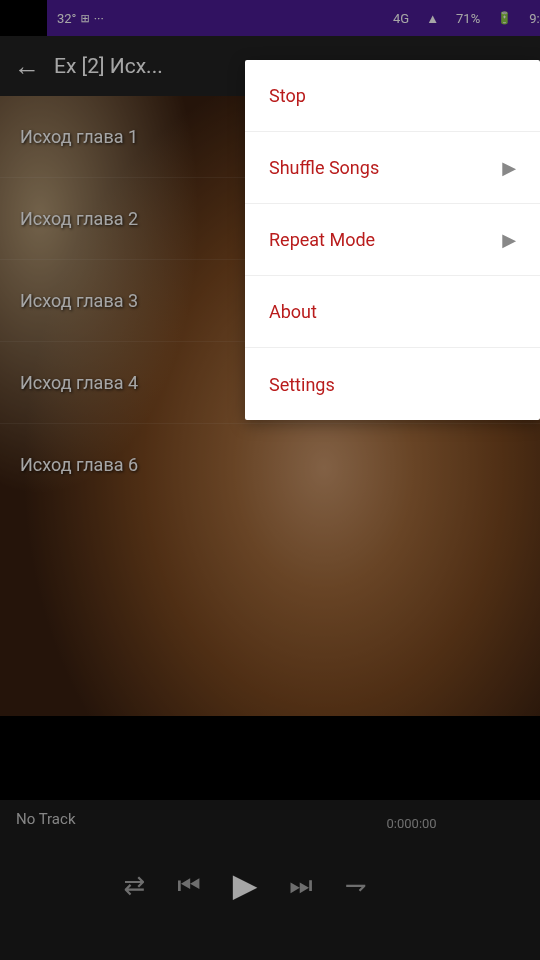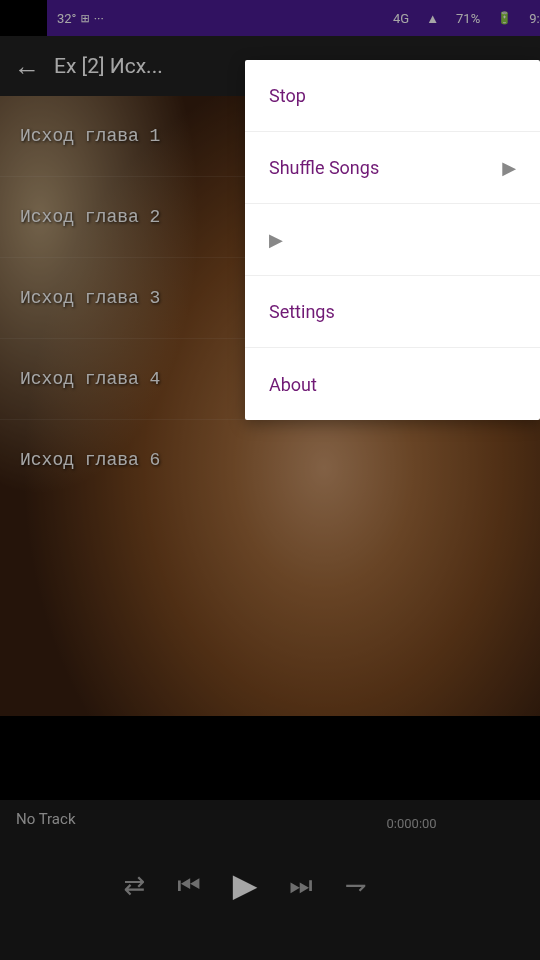--- a/index.html
+++ b/index.html
@@ -65,21 +65,20 @@
       flex: 1;
     }
 
     
     .main-content {
       width: 100%;
       height: 620px;
       position: relative;
       overflow: hidden;
       background: #0f172a;
-      font-family: Liberation Mono, monospace;
     }
 
     
     .bg-image {
       position: absolute;
       inset: 0;
       background:
         radial-gradient(ellipse 300px 400px at 60% 60%, #c8956a 0%, #a0693a 30%, #7a4820 60%, #3a2010 100%);
       z-index: 0;
     }
@@ -188,21 +187,21 @@
       padding: 0 24px;
       height: 72px;
       border-bottom: 1px solid #eee;
       cursor: pointer;
     }
     .dropdown-item:last-child {
       border-bottom: none;
     }
     .dropdown-item-label {
       font-size: 18px;
-      color: #701a75;
+      color: #b91c1c;
       font-weight: 400;
     }
     .dropdown-item-arrow {
       font-size: 18px;
       color: #888;
     }
 
     
     .battery-icon { font-size: 12px; }
   </style>
@@ -272,21 +271,22 @@
 
 <div class="dropdown-menu">
   <div class="dropdown-item">
     <span class="dropdown-item-label">Stop</span>
   </div>
   <div class="dropdown-item">
     <span class="dropdown-item-label">Shuffle Songs</span>
     <span class="dropdown-item-arrow">▶</span>
   </div>
   <div class="dropdown-item">
+    <span class="dropdown-item-label">Repeat Mode</span>
     <span class="dropdown-item-arrow">▶</span>
   </div>
   <div class="dropdown-item">
+    <span class="dropdown-item-label">About</span>
+  </div>
+  <div class="dropdown-item">
     <span class="dropdown-item-label">Settings</span>
   </div>
-  <div class="dropdown-item">
-    <span class="dropdown-item-label">About</span>
-  </div>
 </div>
 
 </body></html>

